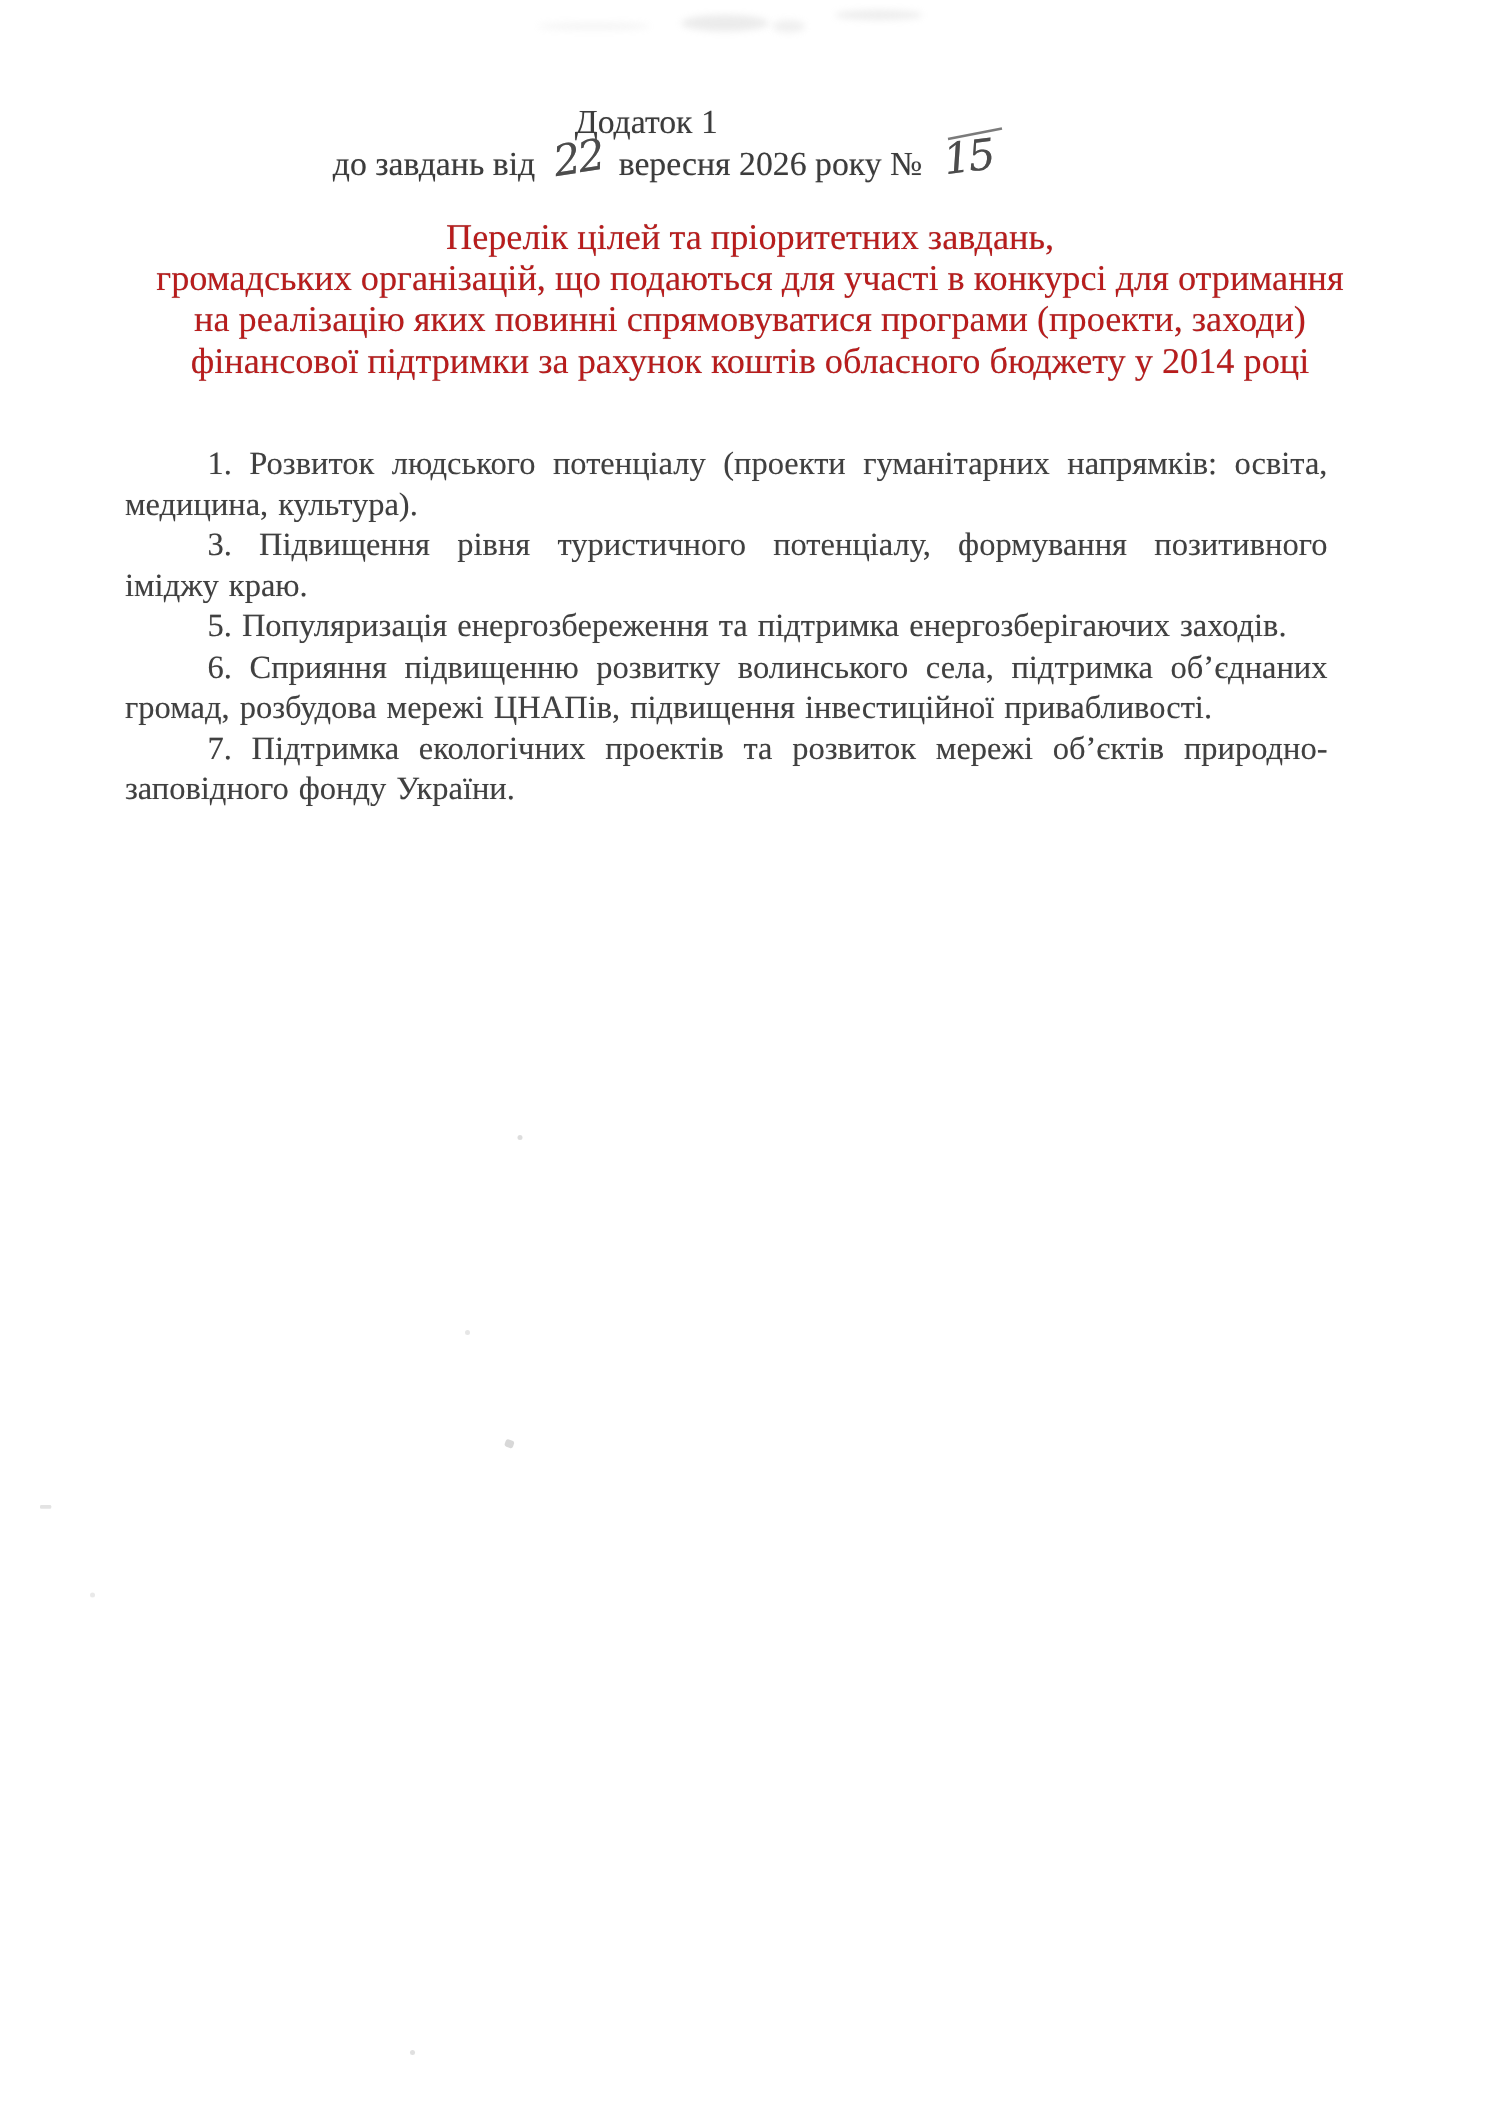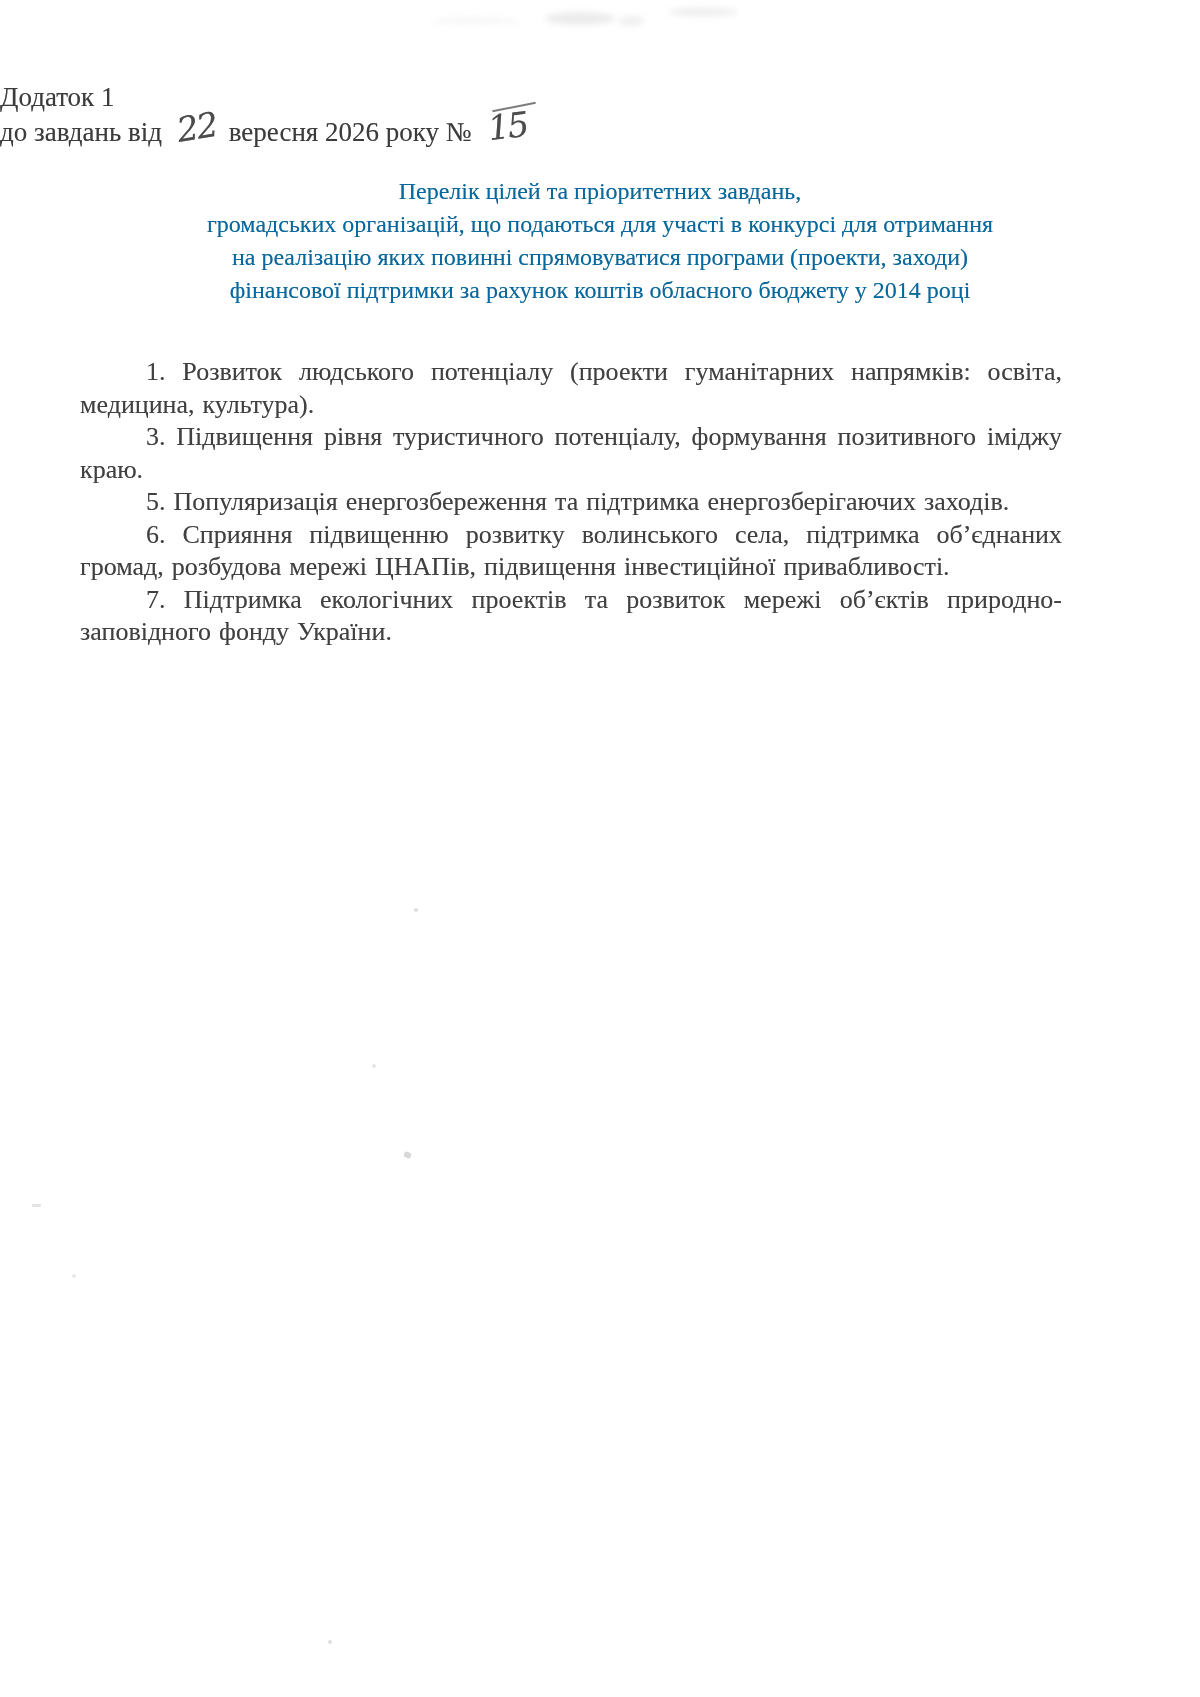--- a/index.html
+++ b/index.html
@@ -35,21 +35,21 @@
   .speck.p1 { left: 414px; top: 908px;  width: 4px; height: 4px; opacity: 0.30; }
   .speck.p2 { left: 372px; top: 1064px; width: 4px; height: 4px; opacity: 0.22; }
   .speck.p3 { left: 404px; top: 1152px; width: 7px; height: 6px; opacity: 0.35; border-radius: 2px; transform: rotate(20deg); }
   .speck.p4 { left: 32px;  top: 1204px; width: 9px; height: 3px; opacity: 0.25; border-radius: 1px; }
   .speck.p5 { left: 72px;  top: 1274px; width: 4px; height: 4px; opacity: 0.20; }
   .speck.p6 { left: 328px; top: 1640px; width: 4px; height: 4px; opacity: 0.28; }
 
   .header {
     padding-top: 82px;
     padding-right: 140px;
-    text-align: left;
+    text-align: center;
     font-size: 27px;
     line-height: 31px;
     color: #3c3c3c;
     text-shadow: 0 0 0.6px rgba(70,70,70,0.45);
   }
   .appendix {
     margin-right: 26px;
   }
   .order-line {
     position: relative;
@@ -84,27 +84,27 @@
     right: -8px;
     top: -8px;
     width: 44px;
     border-top: 2.5px solid #5a5a5a;
     transform: rotate(-11deg);
     opacity: 0.8;
   }
   .doc-title {
     margin-top: 27px;
     text-align: center;
-    font-size: 24px;
+    font-size: 29px;
     line-height: 33px;
-    color: #0369a1;
+    color: #b91c1c;
     text-shadow: 0 0 0.6px rgba(70,70,70,0.45);
   }
   .goal-list {
-    margin: 49px 138px 0 80px;
+    margin: 49px 138px 0 100px;
     font-size: 26px;
     line-height: 32.5px;
     text-align: justify;
     color: #404040;
     text-shadow: 0 0 0.6px rgba(70,70,70,0.4);
   }
   .goal-list p {
     margin: 0;
     text-indent: 66px;
     word-spacing: 1.5px;

